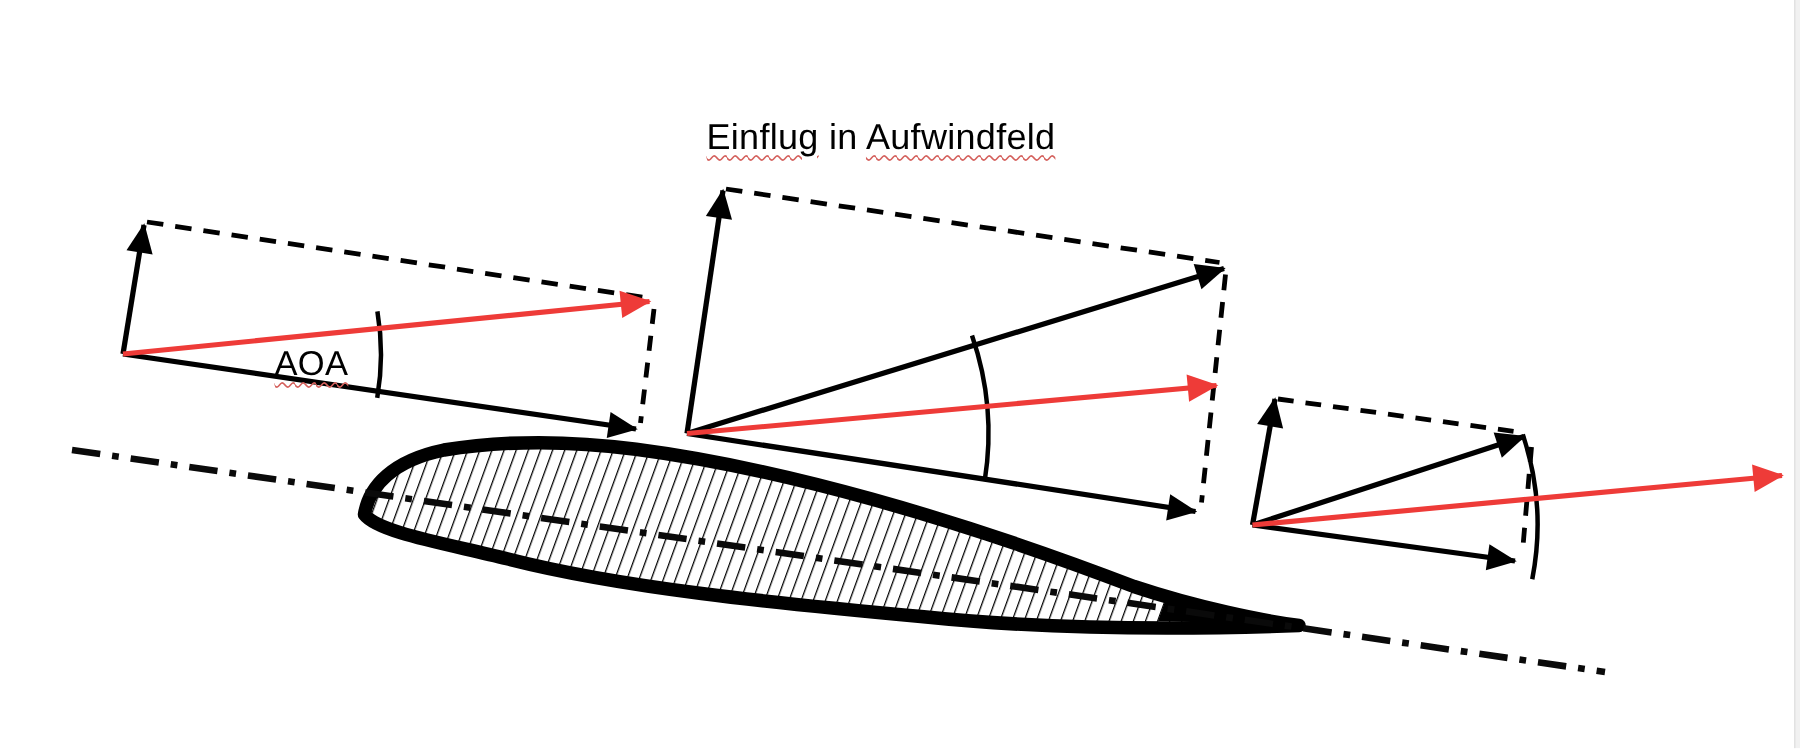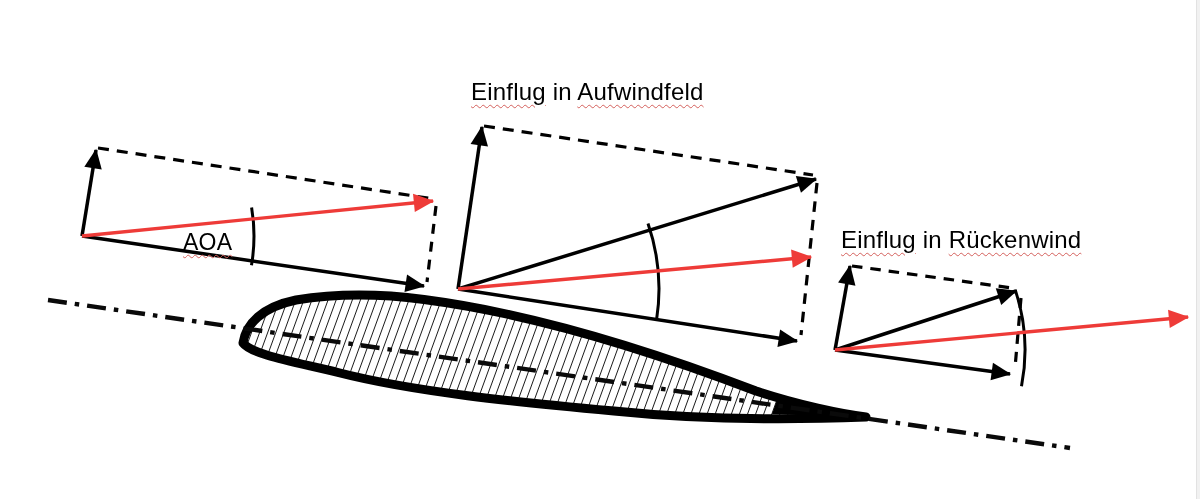--- a/index.html
+++ b/index.html
@@ -97,23 +97,18 @@
       <line x1="1196.5" y1="0" x2="1196.5" y2="499" stroke="#e2e2e2" stroke-width="1"></line>
     </g>
   </svg>
 
   <div id="updraft-title" class="fig-label title">
     <span class="squiggle">Einflug</span>
     <span>in</span>
     <span class="squiggle">Aufwindfeld</span>
   </div>
 
-  <div id="tailwind-title" class="fig-label title">
-    <span class="squiggle">Einflug</span>
-    <span>in</span>
-    <span class="squiggle">Rückenwind</span>
-  </div>
 
   <div id="aoa-label" class="fig-label">
     <span class="squiggle">AOA</span>
   </div>
 
 </div>
 
 </body></html>

